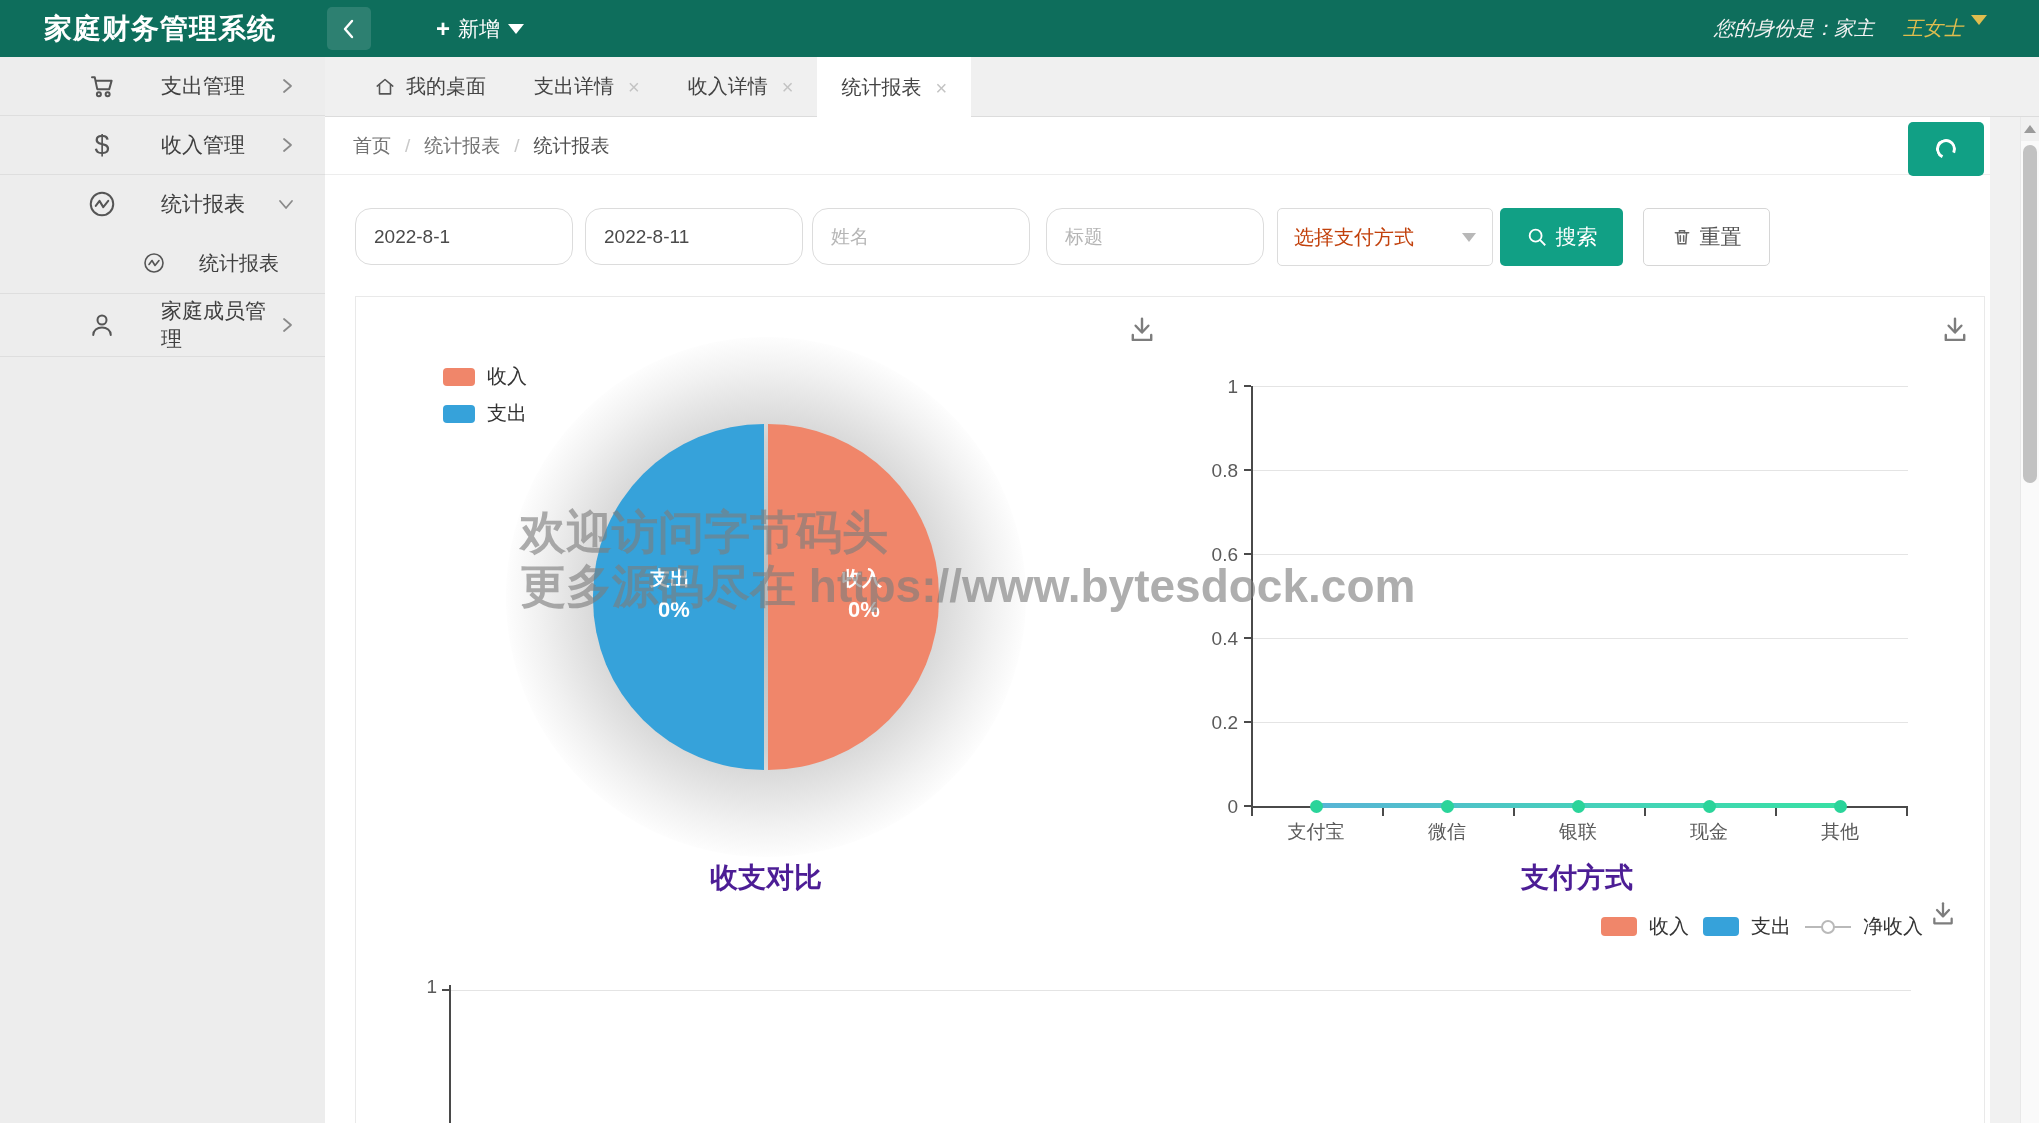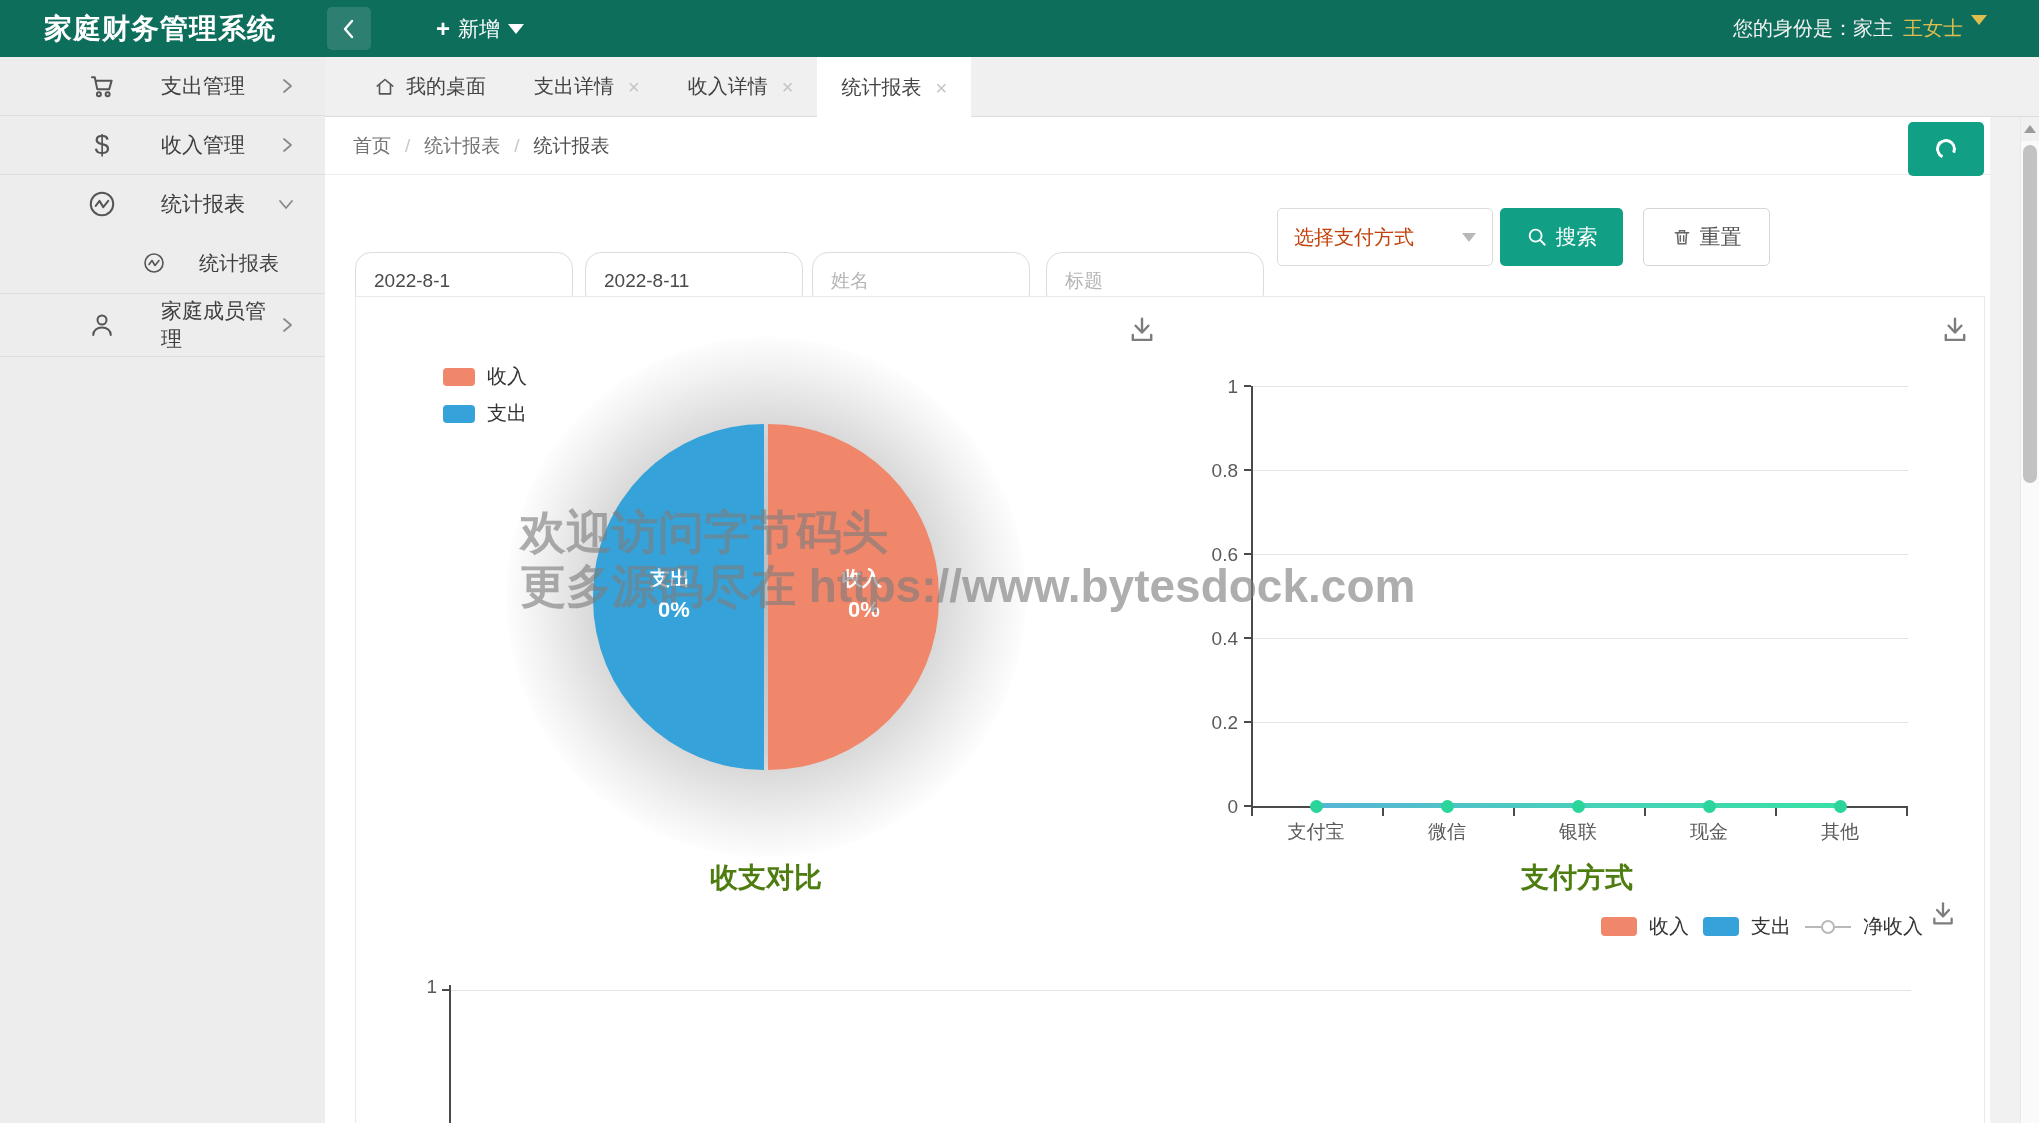--- a/index.html
+++ b/index.html
@@ -7,21 +7,21 @@
   body { font-family:"Liberation Sans","DejaVu Sans",sans-serif; }
   .app { position:relative; width:2039px; height:1123px; overflow:hidden; background:#ffffff; }
 
   
   .header { position:absolute; left:0; top:0; width:2039px; height:57px; background:#0e6e5c; z-index:20; }
   .app-title { position:absolute; left:44px; top:50%; transform:translateY(-50%); color:#ffffff; font-size:28px; font-weight:bold; letter-spacing:1px; }
   .collapse-btn { position:absolute; left:327px; top:7px; width:44px; height:43px; background:rgba(255,255,255,0.13); border-radius:5px; display:flex; align-items:center; justify-content:center; cursor:pointer; }
   .add-btn { position:absolute; left:436px; top:0; height:57px; display:flex; align-items:center; gap:8px; color:#ffffff; font-size:21px; cursor:pointer; }
   .plus-glyph { font-size:24px; font-weight:bold; line-height:1; }
   .caret { width:0; height:0; border-left:8px solid transparent; border-right:8px solid transparent; border-top:10px solid #ffffff; }
-  .header-right { position:absolute; right:52px; top:0; height:57px; display:flex; align-items:center; gap:10px; }
+  .header-right { position:absolute; right:52px; top:0; height:57px; display:flex; align-items:center; gap:29px;font-style:italic; }
   .identity { color:#f2f2f2; font-size:20px; }
   .user-wrap { display:flex; align-items:flex-start; gap:8px; cursor:pointer; }
   .user-name { color:#dfbd4e; font-size:20px; }
   .caret.gold { border-top-color:#dfbd4e; }
 
   
   .sidebar { position:absolute; left:0; top:57px; width:325px; height:1066px; background:#ededed; z-index:10; }
   .side-item { height:58px; display:flex; align-items:center; padding:0 30px 0 85px; color:#3f3f3f; font-size:21px; cursor:pointer; }
   .side-item .mi { width:34px; height:34px; margin-right:42px; display:flex; align-items:center; justify-content:center; color:#555; flex:none; }
   .side-item .arrow { margin-left:auto; display:flex; color:#8a8a8a; }
@@ -39,21 +39,21 @@
 
   
   .crumbrow { position:absolute; left:325px; top:117px; width:1665px; height:58px; background:#ffffff; border-bottom:1px solid #ededed; display:flex; align-items:center; padding-left:28px; font-size:19px; z-index:9; }
   .crumb { color:#737373; cursor:pointer; }
   .crumb.current { color:#4f4f4f; cursor:default; }
   .crumb-sep { color:#c8c8c8; margin:0 14px; }
   .refresh-btn { position:absolute; left:1908px; top:122px; width:76px; height:54px; background:#11a085; border-radius:5px; display:flex; align-items:center; justify-content:center; cursor:pointer; z-index:12; }
   .refresh-ring { width:20px; height:20px; border:3px solid #ffffff; border-bottom-color:transparent; border-radius:50%; transform:rotate(-20deg); }
 
   
-  .f-input { position:absolute; top:208px; height:57px; width:218px; border:1px solid #dcdcdc; border-radius:16px; background:#fff; padding:0 18px; font-size:19px; color:#4a4a4a; outline:none; font-family:inherit;margin-top:44px; }
+  .f-input { position:absolute; top:208px; height:57px; width:218px; border:1px solid #dcdcdc; border-radius:16px; background:#fff; padding:0 18px; font-size:19px; color:#4a4a4a; outline:none; font-family:inherit; }
   .f-input::placeholder { color:#b5b5b5; }
   .f-select { position:absolute; top:208px; left:1277px; width:216px; height:58px; border:1px solid #dcdcdc; border-radius:5px; background:#fff; display:flex; align-items:center; justify-content:space-between; padding:0 16px; font-size:20px; color:#4a4a4a; cursor:pointer; }
   .caret.gray { border-left-width:7px; border-right-width:7px; border-top:9px solid #b8b8b8; }
   .btn-search { position:absolute; top:208px; left:1500px; width:123px; height:58px; background:#11a085; border:none; border-radius:5px; color:#fff; font-size:21px; display:flex; align-items:center; justify-content:center; gap:8px; cursor:pointer; font-family:inherit; }
   .btn-reset { position:absolute; top:208px; left:1643px; width:127px; height:58px; background:#fff; border:1px solid #d6d6d6; border-radius:5px; color:#555; font-size:21px; display:flex; align-items:center; justify-content:center; gap:8px; cursor:pointer; font-family:inherit; }
 
   
   .card { position:absolute; left:355px; top:296px; width:1630px; height:830px; background:#fff; border:1px solid #e9e9e9; z-index:1; }
   .dl-icon { position:absolute; width:38px; height:38px; color:#7d7d7d; cursor:pointer; display:flex; align-items:center; justify-content:center; }
 
@@ -62,21 +62,21 @@
   .pie-half { position:absolute; top:127px; width:171px; height:346px; cursor:pointer; }
   .pie-half.blue { left:237px; border-radius:173px 0 0 173px; background:#36a2da; }
   .pie-half.orange { left:412px; border-radius:0 173px 173px 0; background:#f0866a; }
   .pie-lbl { position:absolute; color:#ffffff; font-weight:bold; text-align:center; transform:translateX(-50%); }
   .pie-lbl.name { font-size:20px; }
   .pie-lbl.pct { font-size:22px; }
   .legend-pie { position:absolute; left:87px; top:66px; display:flex; flex-direction:column; gap:10px; }
   .lg-row { display:flex; align-items:center; gap:12px; cursor:pointer; }
   .sw { width:32px; height:18px; border-radius:4px; }
   .lg-txt { font-size:20px; color:#333; }
-  .chart-title { position:absolute; width:300px; text-align:center; font-size:28px; font-weight:bold; color:#4d7c0f; }
+  .chart-title { position:absolute; width:300px; text-align:center; font-size:28px; font-weight:bold; color:#4c1d95; }
 
   .gl { position:absolute; height:1px; background:#e4e4e4; }
   .ytick-lbl { position:absolute; width:62px; text-align:right; font-size:19px; color:#5a5a5a; }
   .ytick-mark { position:absolute; width:7px; height:2px; background:#4a4a4a; }
   .xtick-mark { position:absolute; width:2px; height:8px; background:#4a4a4a; }
   .vaxis { position:absolute; width:2px; background:#4a4a4a; }
   .haxis { position:absolute; height:2px; background:#4a4a4a; }
   .dataline { position:absolute; height:5px; border-radius:3px; background:linear-gradient(90deg,#58b4d6 0%,#45d2b9 55%,#38e0a4 100%); }
   .dot { position:absolute; width:13px; height:13px; border-radius:50%; background:#2ad49a; }
   .xcat-lbl { position:absolute; width:120px; text-align:center; font-size:19px; color:#5a5a5a; }

